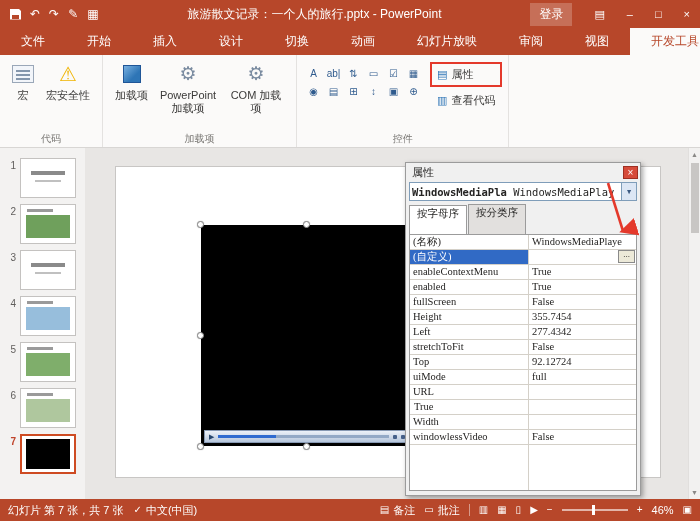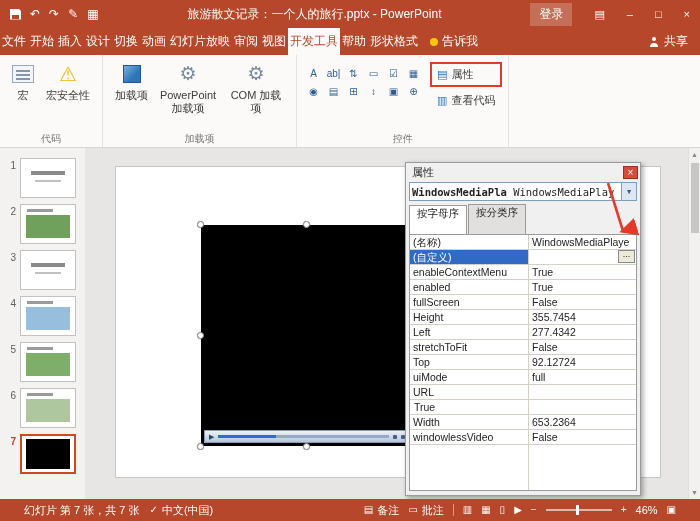--- a/index.html
+++ b/index.html
@@ -12,21 +12,21 @@
 .qat .qicon{font-size:12px;line-height:12px}
 .floppy{width:11px;height:11px;position:relative;background:#fff;clip-path:polygon(0 0,78% 0,100% 22%,100% 100%,0 100%)}
 .floppy::after{content:"";position:absolute;left:2px;bottom:1px;width:7px;height:4px;background:#B7472A}
 .tb-title{flex:1;text-align:center;white-space:nowrap;overflow:hidden;font-size:12px}
 .tb-right{display:flex;align-items:center;gap:22px;padding:0 10px}
 .signin{background:rgba(255,255,255,.22);padding:3px 9px}
 .winbtn{font-size:11px;line-height:11px}
 
 
 .tabrow{height:27px;background:#B7472A;display:flex;align-items:stretch;color:#fff;font-size:12px}
-.rtab{display:flex;align-items:center;padding:0 2px;white-space:nowrap}
+.rtab{display:flex;align-items:center;padding:0 21px;white-space:nowrap}
 .rtab.active{background:#FBFAF9;color:#B7472A}
 .tellme{display:flex;align-items:center;gap:4px;padding:0 10px}
 .bulb{width:8px;height:8px;border-radius:50%;background:#F9C513;display:inline-block}
 .share-btn{margin-left:auto;display:flex;align-items:center;gap:5px;padding:0 12px}
 .person{width:10px;height:10px;position:relative}
 .person::before{content:"";position:absolute;left:3px;top:0;width:4px;height:4px;border-radius:50%;background:#fff}
 .person::after{content:"";position:absolute;left:1px;bottom:0;width:8px;height:4px;border-radius:4px 4px 0 0;background:#fff}
 
 
 .ribbon{height:93px;display:flex;background:#FBFAF9;border-bottom:1px solid #D8D6D4;font-size:11px}
@@ -75,31 +75,31 @@
 
 .props{position:absolute;left:405px;top:14px;width:236px;height:334px;background:#F0F0F0;border:1px solid #9B9B9B;box-shadow:2px 2px 5px rgba(0,0,0,.35);z-index:20;display:flex;flex-direction:column;font-size:11px}
 .ptitle{height:18px;display:flex;align-items:center;padding:1px 2px 0 6px}
 .pclose{margin-left:auto;width:15px;height:13px;background:#D64B3A;border:1px solid #9E2F22;color:#fff;font-size:10px;line-height:11px;text-align:center}
 .pcombo{margin:1px 3px 0;height:19px;background:#fff;border:1px solid #7F9DB9;display:flex;align-items:center;padding-left:2px;font-family:"DejaVu Sans Mono",monospace;font-size:10.5px;white-space:nowrap;overflow:hidden}
 .pcombo b{font-weight:bold}
 .combo-arrow{margin-left:auto;width:15px;align-self:stretch;background:#DCE6F4;border-left:1px solid #7F9DB9;display:flex;align-items:center;justify-content:center;font-size:7px;color:#3C5A82}
 .ptabs{display:flex;margin:3px 3px 0;gap:1px}
 .ptab{padding:1px 7px 2px;border:1px solid #9B9B9B;border-bottom:none;background:#E2E0DE;font-size:10.5px}
 .ptab.active{background:#fff;position:relative;top:1px;padding-bottom:14px}
-.pgrid{flex:1;margin:0 3px 4px;border:1px solid #9B9B9B;background:#fff;overflow:hidden;font-family:Liberation Sans, sans-serif;font-size:10.5px;position:relative}
+.pgrid{flex:1;margin:0 3px 4px;border:1px solid #9B9B9B;background:#fff;overflow:hidden;font-family:Liberation Serif, serif;font-size:10.5px;position:relative}
 .pgrid::after{content:"";position:absolute;left:118px;top:0;bottom:0;width:1px;background:#D4D0C8}
 .prow{display:flex;height:15px;line-height:14px;border-bottom:1px solid #D4D0C8}
 .pname{width:118px;padding-left:3px;overflow:hidden;white-space:nowrap}
 .pvalue{flex:1;padding-left:4px;overflow:hidden;white-space:nowrap;position:relative;z-index:1}
 .prow.sel .pname{background:#316AC5;color:#fff}
 .ellipsis{position:absolute;right:1px;top:0;width:17px;height:13px;background:#ECE9D8;border:1px solid #8A8A8A;font-size:9px;line-height:7px;text-align:center;z-index:2}
 .arrow-svg{position:absolute;top:18px;right:2px;width:38px;height:64px;overflow:visible;z-index:30;pointer-events:none}
 
 
-.statusbar{height:22px;background:#B7472A;color:#fff;display:flex;align-items:center;font-size:11px;padding:0 24px;gap:10px}
+.statusbar{height:22px;background:#B7472A;color:#fff;display:flex;align-items:center;font-size:11px;padding:0 8px;gap:10px}
 .sb-icon{font-size:10px;line-height:10px}
 .sb-group{display:flex;align-items:center;gap:4px}
 .sb-right{margin-left:auto;display:flex;align-items:center;gap:9px}
 .sb-divider{width:1px;height:12px;background:rgba(255,255,255,.45)}
 .zoom-track{width:66px;height:2px;background:rgba(255,255,255,.6);position:relative}
 .zoom-thumb{position:absolute;top:-4px;left:46%;width:3px;height:10px;background:#fff}
 </style>
 </head>
 <body>
 
@@ -355,21 +355,20 @@
           </div>
           <div class="prow">
             <div class="pname">URL</div>
             <div class="pvalue"></div>
           </div>
           <div class="prow">
             <div class="pvalue">True</div>
           </div>
           <div class="prow">
             <div class="pname">Width</div>
-            <div class="pvalue">653.2364</div>
           </div>
           <div class="prow">
             <div class="pname">windowlessVideo</div>
             <div class="pvalue">False</div>
           </div>
         </div>
       <svg class="arrow-svg" viewBox="0 0 38 64">
         <defs>
           <marker id="ah" markerWidth="7" markerHeight="7" refX="3.5" refY="5.5" orient="auto">
             <polygon points="0,0 7,0 3.5,7" fill="#E4392B"></polygon>

